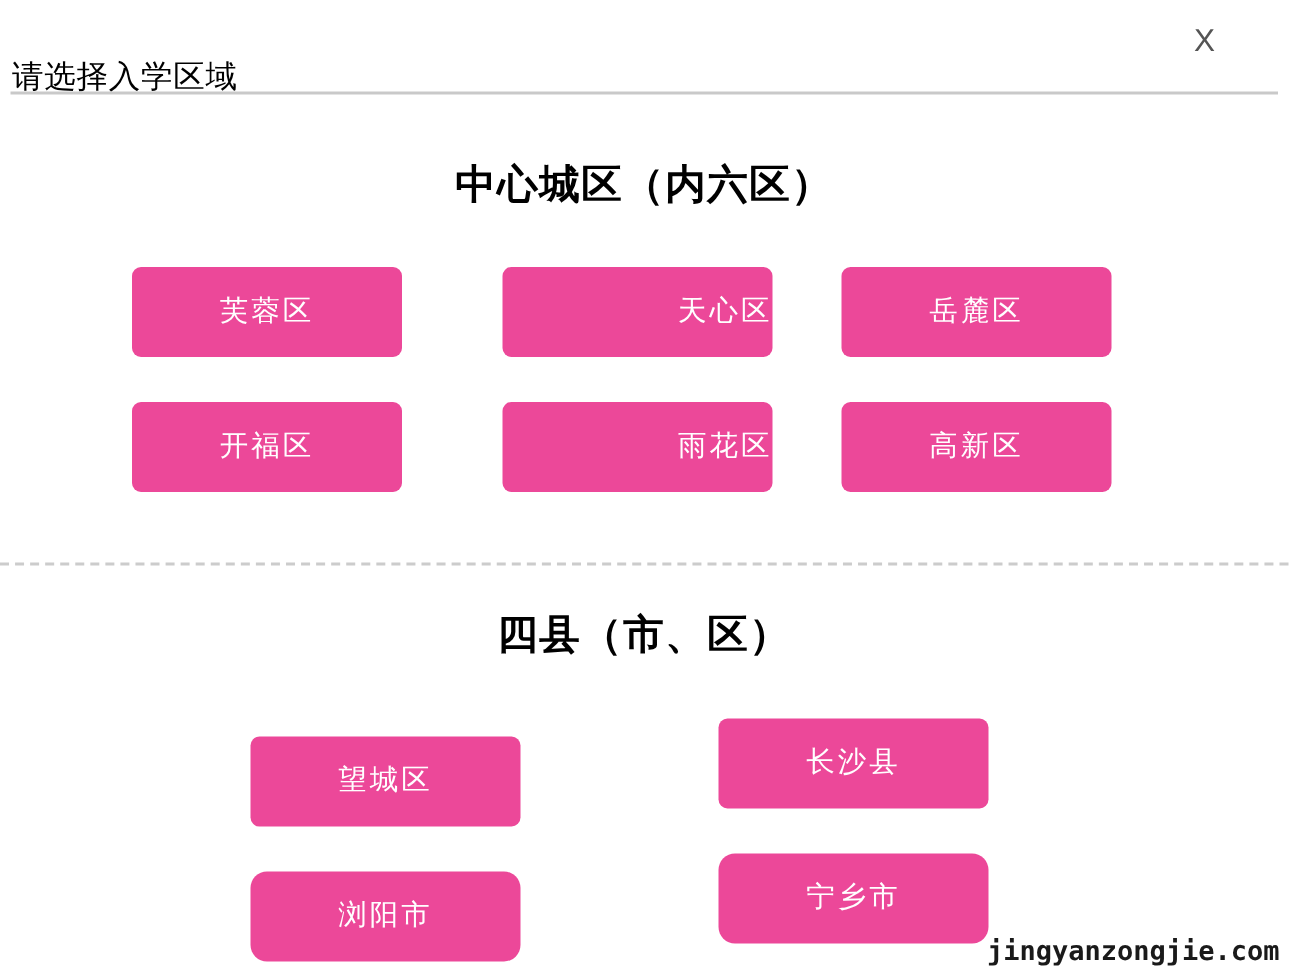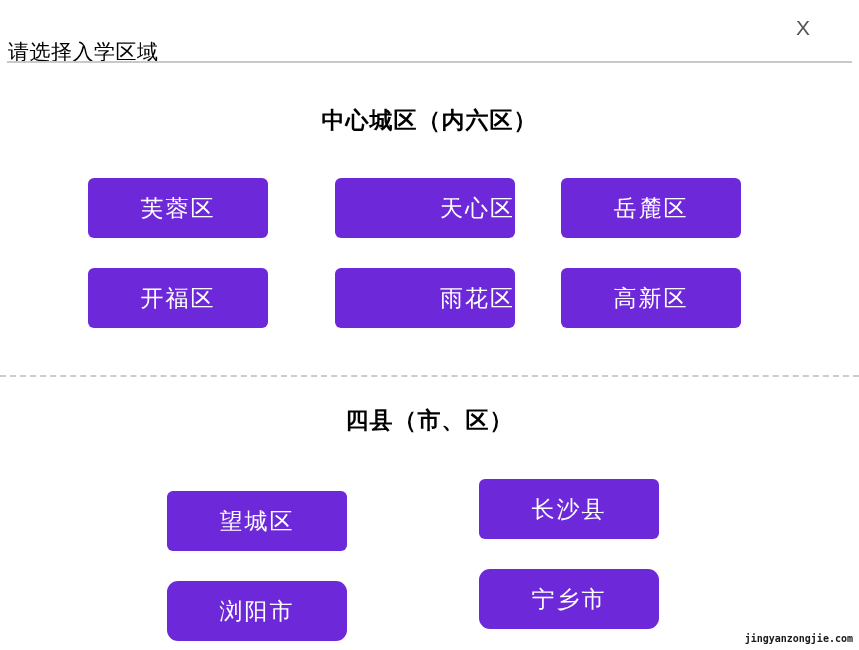--- a/index.html
+++ b/index.html
@@ -57,47 +57,47 @@
     height: 2px;
     background: #c9c9c9;
   }
 
   
   .section-heading {
     position: absolute;
     left: 0;
     width: 859px;
     text-align: center;
-    font-size: 23px;
+    font-size: 27px;
     font-weight: bold;
     color: #000000;
     letter-spacing: 1px;
     white-space: nowrap;
   }
   #heading-central { top: 105px; }
   #heading-counties { top: 405px; font-family: Liberation Serif, serif; }
 
   .dashed-rule {
     position: absolute;
     left: 0;
     top: 375px;
     width: 859px;
     height: 0;
     border-top: 2px dashed #cccccc;
   }
 
   
   .area-btn {
     position: absolute;
-    background: #6d28d9;
+    background: #ec4899;
     color: #ffffff;
     border: none;
     border-radius: 6px;
-    font-family: Liberation Sans, sans-serif;
-    font-size: 23px;
+    font-family: Liberation Mono, monospace;
+    font-size: 19px;
     letter-spacing: 2px;
     text-align: center;
     cursor: pointer;
     padding: 0;
     box-sizing: border-box;
   }
   .area-btn.central {
     width: 180px;
     height: 60px;
     line-height: 60px;
@@ -135,21 +135,21 @@
     font-size: 23px;
     font-weight: bold;
     letter-spacing: 1px;
     white-space: nowrap;
   }
   .wm-cn .wm-dark { color: #1a1a1a; }
   .wm-cn .wm-red  { color: #9b3b3b; }
   .wm-url {
     margin-top: 3px;
     font-family: "DejaVu Sans Mono", "Liberation Mono", monospace;
-    font-size: 10px;
+    font-size: 18px;
     font-weight: bold;
     color: #1a1a1a;
     letter-spacing: 0px;
     white-space: nowrap;
   }
 </style>
 </head>
 <body>
 
 <div class="header">

